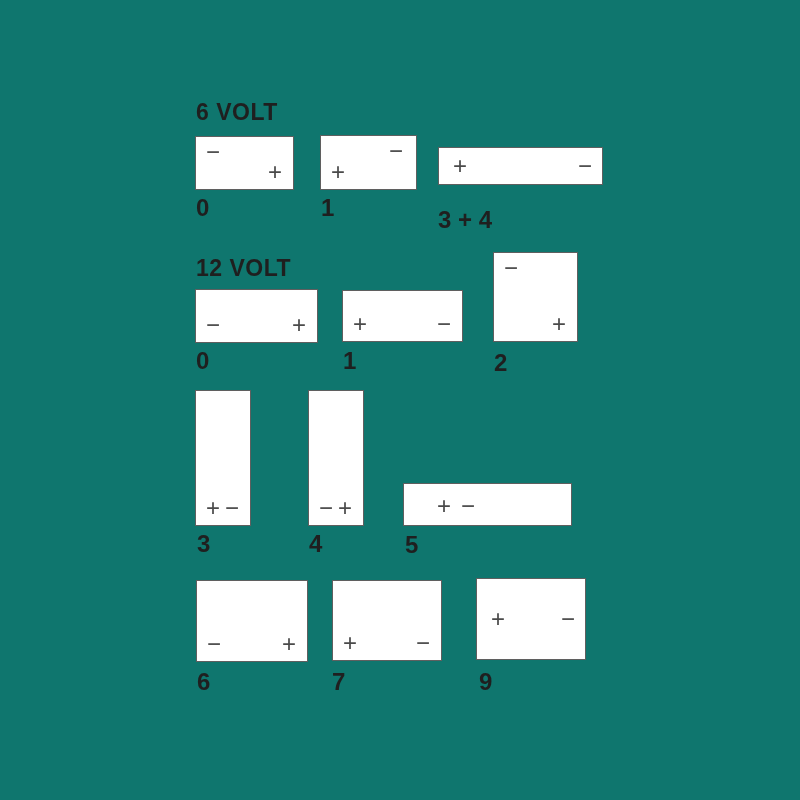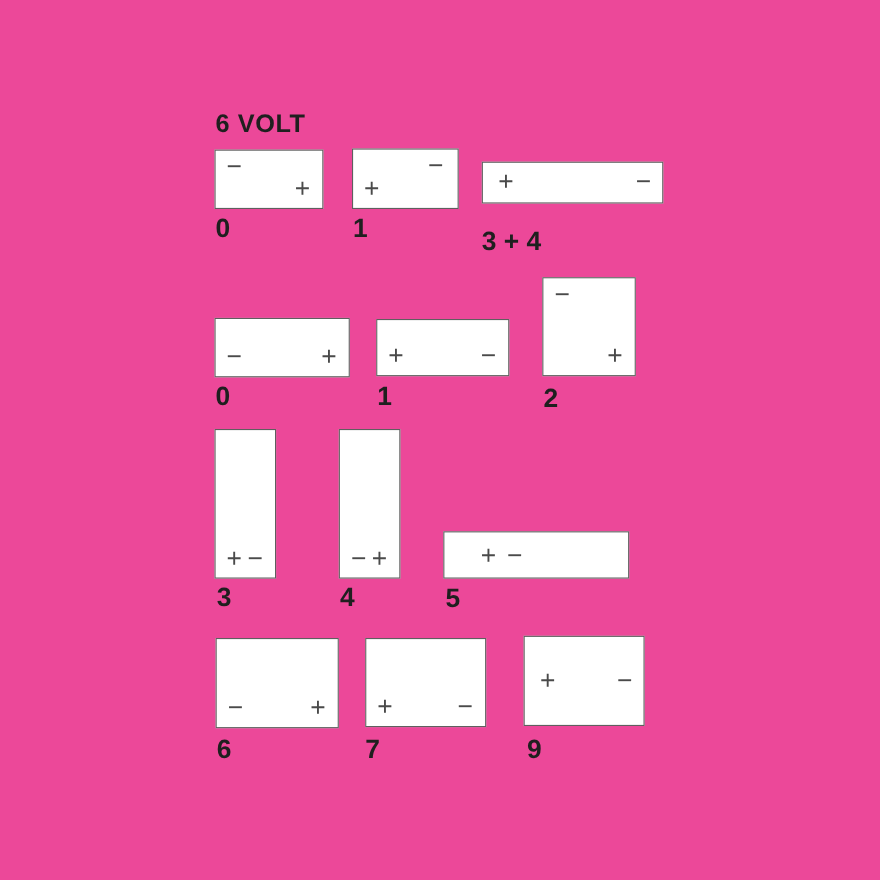--- a/index.html
+++ b/index.html
@@ -1,18 +1,18 @@
 <!DOCTYPE html>
 <html><head>
 <meta charset="utf-8">
 <style>
   html,body{margin:0;padding:0;background:#ffffff;}
   .canvas{
     position:relative;width:800px;height:800px;margin:0 auto;
-    background:#ec4899;overflow:hidden;
+    background:#0f766e;overflow:hidden;
     font-family:"Liberation Sans", sans-serif;
   }
   .section-title{
     position:absolute;font-size:23px;font-weight:bold;color:#1f1f1f;
     letter-spacing:0.5px;white-space:nowrap;
   }
   .battery{
     position:absolute;border:1px solid #5f5f5f;background:#ffffff;
     box-sizing:border-box;
   }
@@ -81,20 +81,21 @@
     <span data-bind="sections.0.batteries.1.terminals.1.sign" data-bind-attr="class:sections.0.batteries.1.terminals.1.pos" class="bottom-left">+</span>
   </div>
   <div class="blabel l-s0b1" data-bind="sections.0.batteries.1.label">1</div>
 
   <div class="battery g-s0b2">
     <span data-bind="sections.0.batteries.2.terminals.0.sign" data-bind-attr="class:sections.0.batteries.2.terminals.0.pos" class="mid-left">+</span>
     <span data-bind="sections.0.batteries.2.terminals.1.sign" data-bind-attr="class:sections.0.batteries.2.terminals.1.pos" class="mid-right">−</span>
   </div>
   <div class="blabel l-s0b2" data-bind="sections.0.batteries.2.label">3 + 4</div>
 
+  <div class="section-title t-s1" data-bind="sections.1.title">12 VOLT</div>
 
   <div class="battery g-s1b0">
     <span data-bind="sections.1.batteries.0.terminals.0.sign" data-bind-attr="class:sections.1.batteries.0.terminals.0.pos" class="bottom-left">−</span>
     <span data-bind="sections.1.batteries.0.terminals.1.sign" data-bind-attr="class:sections.1.batteries.0.terminals.1.pos" class="bottom-right">+</span>
   </div>
   <div class="blabel l-s1b0" data-bind="sections.1.batteries.0.label">0</div>
 
   <div class="battery g-s1b1">
     <span data-bind="sections.1.batteries.1.terminals.0.sign" data-bind-attr="class:sections.1.batteries.1.terminals.0.pos" class="bottom-left">+</span>
     <span data-bind="sections.1.batteries.1.terminals.1.sign" data-bind-attr="class:sections.1.batteries.1.terminals.1.pos" class="bottom-right">−</span>

